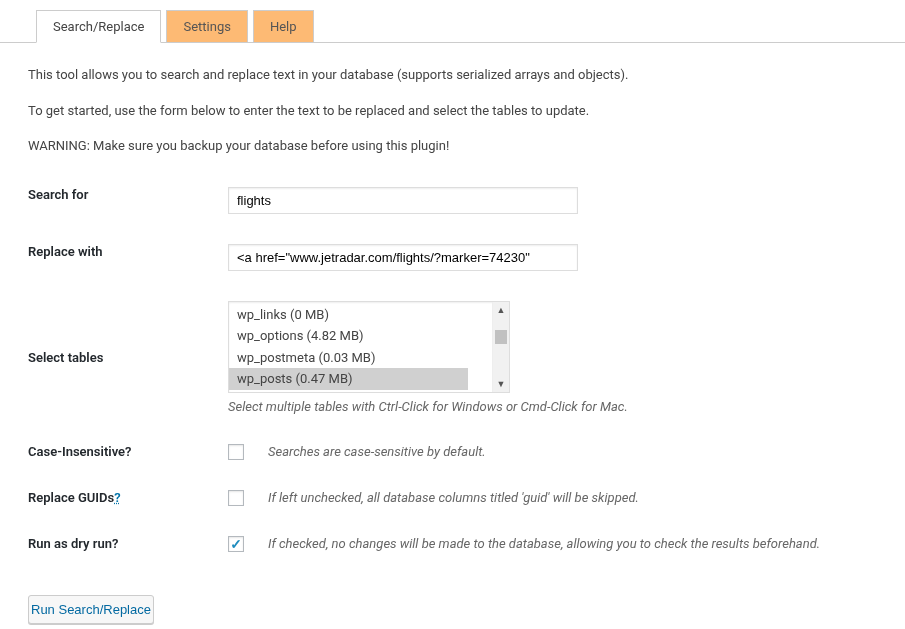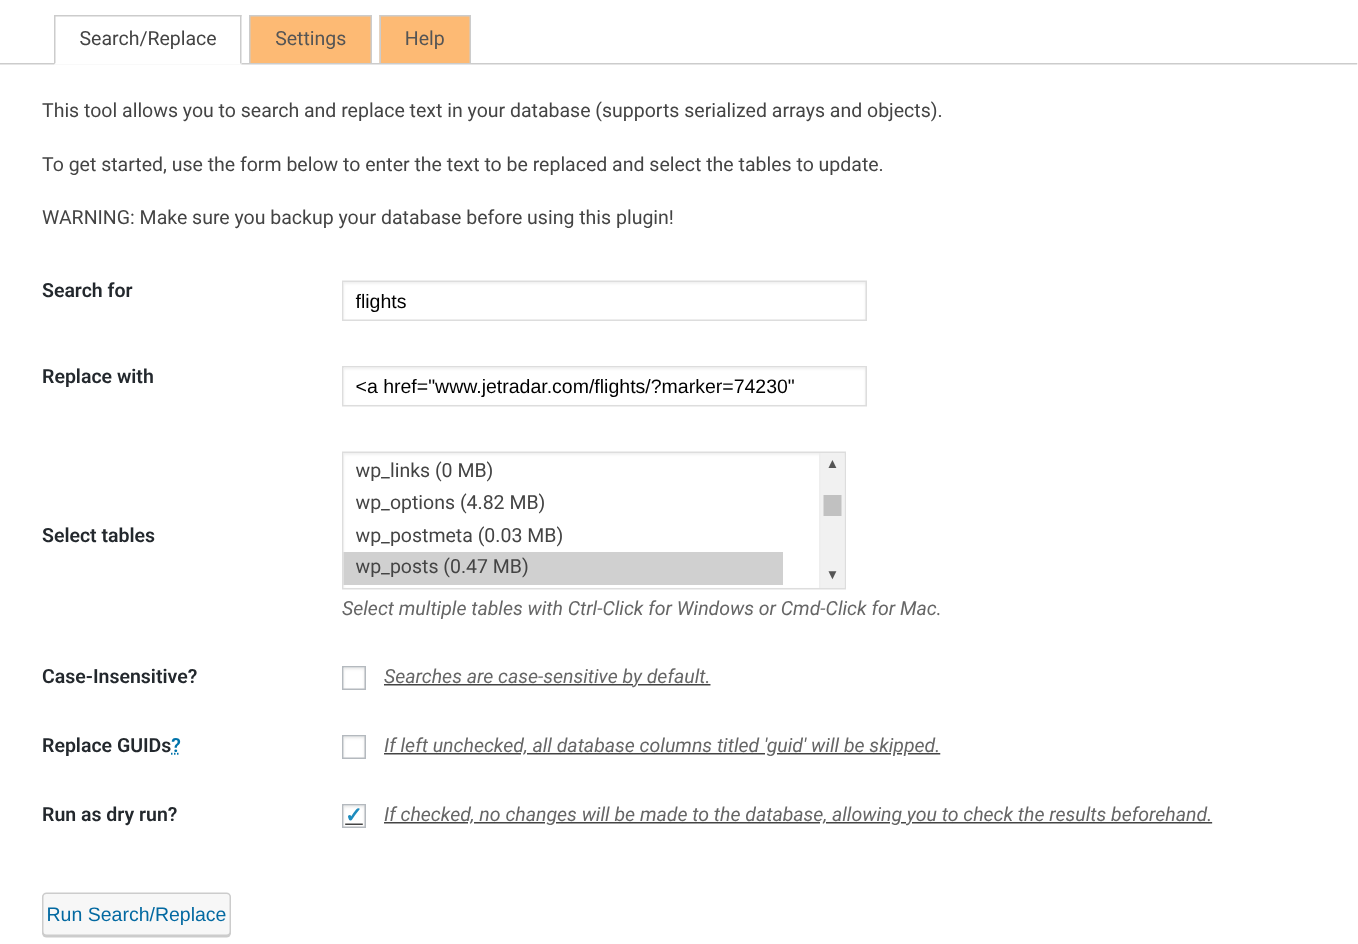--- a/index.html
+++ b/index.html
@@ -60,21 +60,21 @@
     .form-table td { padding: 15px 10px 15px 0; vertical-align: top; }
     input[type="text"] {
       width: 350px;
       padding: 5px 8px;
       border: 1px solid #ddd;
       box-shadow: inset 0 1px 2px rgba(0,0,0,.07);
       font-size: 13px;
       background: #fff;
     }
     .select-box {
-      width: 336px;
+      width: 282px;
       border: 1px solid #ddd;
       background: #fff;
       box-shadow: inset 0 1px 2px rgba(0,0,0,.07);
       position: relative;
       display: flex;
       gap: 24px;
     }
     .select-list { flex: 1; padding: 2px 0; }
     .select-item {
       padding: 1px 8px;
@@ -92,21 +92,21 @@
     }
     .scroll-btn { height: 16px; text-align: center; line-height: 16px; font-size: 9px; color: #555; }
     .scroll-track { flex: 1; position: relative; }
     .scroll-thumb { position: absolute; top: 12px; left: 2px; right: 2px; height: 14px; background: #c1c1c1; }
     .help-text {
       font-style: italic;
       color: #666;
       margin-top: 6px;
       font-size: 13px;
     }
-    .checkbox-row { display: flex; align-items: flex-start; gap: 12px; text-decoration: underline; }
+    .checkbox-row { display: flex; align-items: flex-start; gap: 24px; }
     .checkbox {
       width: 16px;
       height: 16px;
       border: 1px solid #b4b9be;
       background: #fff;
       box-shadow: inset 0 1px 2px rgba(0,0,0,.1);
       display: inline-flex;
       align-items: center;
       justify-content: center;
       cursor: pointer;

